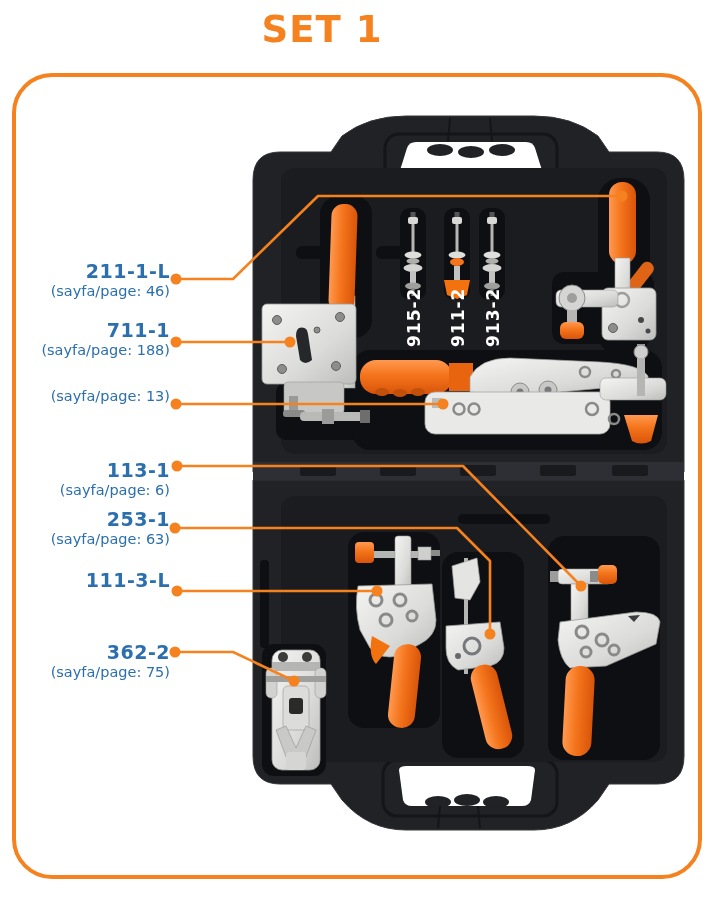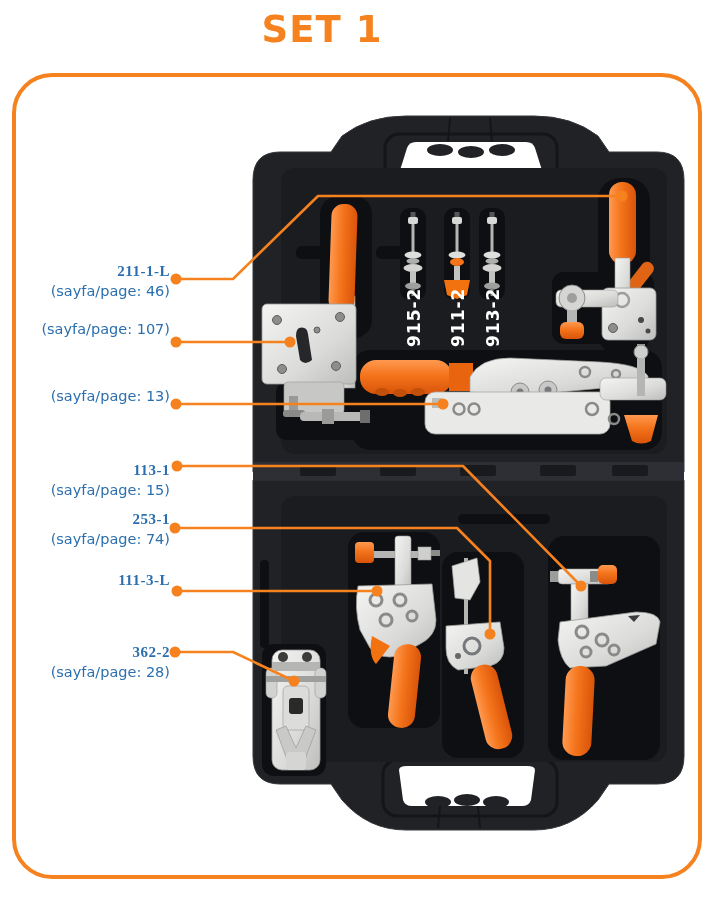--- a/index.html
+++ b/index.html
@@ -3,57 +3,58 @@
 <meta charset="utf-8">
 <style>
   html,body{margin:0;padding:0;background:#fff;}
   .page{position:relative;width:717px;height:900px;background:#fff;overflow:hidden;
         font-family:"DejaVu Sans","Liberation Sans",sans-serif;}
   .title{position:absolute;left:0;top:8px;width:644px;text-align:center;
          font-size:37px;font-weight:bold;color:#F5821F;letter-spacing:1px;}
   .frame{position:absolute;left:12px;top:73px;width:690px;height:806px;
          border:4px solid #F5821F;border-radius:40px;box-sizing:border-box;}
   .lbl{position:absolute;left:20px;width:150px;text-align:right;color:#2B6FAE;line-height:1;}
-  .lbl .code{font-size:15px;font-weight:bold;line-height:21px;letter-spacing:0.5px;font-family:Liberation Serif, serif;}
+  .lbl .code{font-size:19px;font-weight:bold;line-height:21px;letter-spacing:0.5px;}
   .lbl .pageref{font-size:14.5px;line-height:19px;}
   svg{position:absolute;left:0;top:0;}
   .part-label{font-family:"DejaVu Sans","Liberation Sans",sans-serif;font-size:17px;font-weight:bold;fill:#fff;letter-spacing:1px;}
 </style>
 </head>
 <body>
 
 <div class="page">
 
   <div class="title">SET 1</div>
   <div class="frame"></div>
 
   <div class="lbl" style="top:261px">
     <div class="code">211-1-L</div>
     <div class="pageref">(sayfa/page: 46)</div>
   </div>
   <div class="lbl" style="top:320px">
-    <div class="pageref">(sayfa/page: 107)</div>
+    <div class="code">711-1</div>
+    <div class="pageref">(sayfa/page: 188)</div>
   </div>
   <div class="lbl" style="top:387px">
     <div class="pageref">(sayfa/page: 13)</div>
   </div>
   <div class="lbl" style="top:460px">
     <div class="code">113-1</div>
-    <div class="pageref">(sayfa/page: 15)</div>
+    <div class="pageref">(sayfa/page: 6)</div>
   </div>
   <div class="lbl" style="top:509px">
     <div class="code">253-1</div>
-    <div class="pageref">(sayfa/page: 74)</div>
+    <div class="pageref">(sayfa/page: 63)</div>
   </div>
   <div class="lbl" style="top:570px">
     <div class="code">111-3-L</div>
   </div>
   <div class="lbl" style="top:642px">
     <div class="code">362-2</div>
-    <div class="pageref">(sayfa/page: 28)</div>
+    <div class="pageref">(sayfa/page: 75)</div>
   </div>
 
   <svg width="717" height="900" viewBox="0 0 717 900">
     <defs>
       <linearGradient id="orV" x1="0" y1="0" x2="1" y2="0">
         <stop offset="0" stop-color="#FF9950"></stop>
           <stop offset="0.45" stop-color="#F4741B"></stop>
           <stop offset="1" stop-color="#D9540A"></stop>
       </linearGradient>
       <linearGradient id="orH" x1="0" y1="0" x2="0" y2="1">

